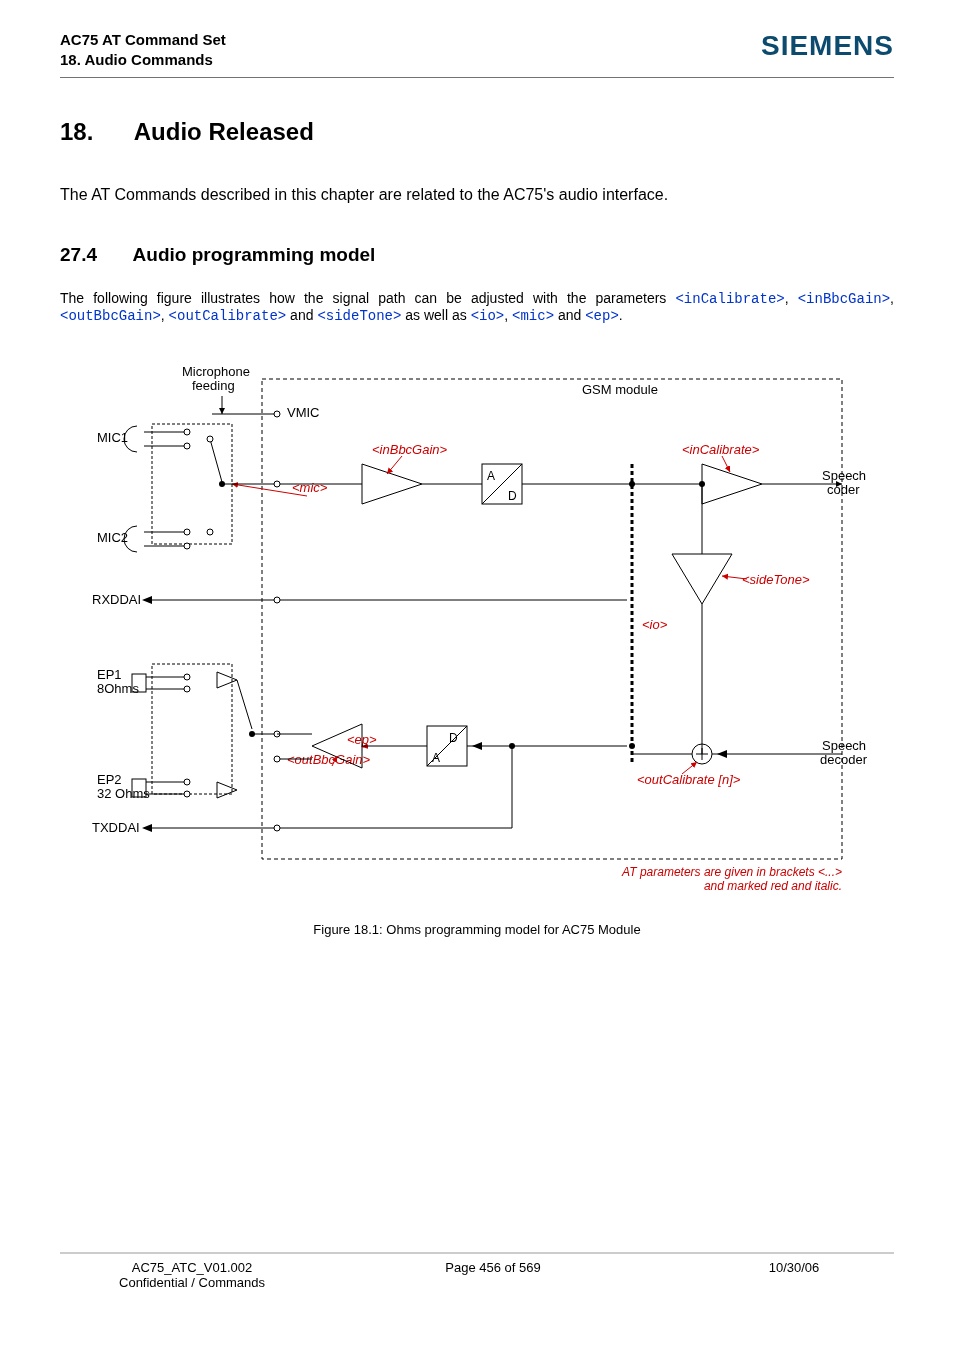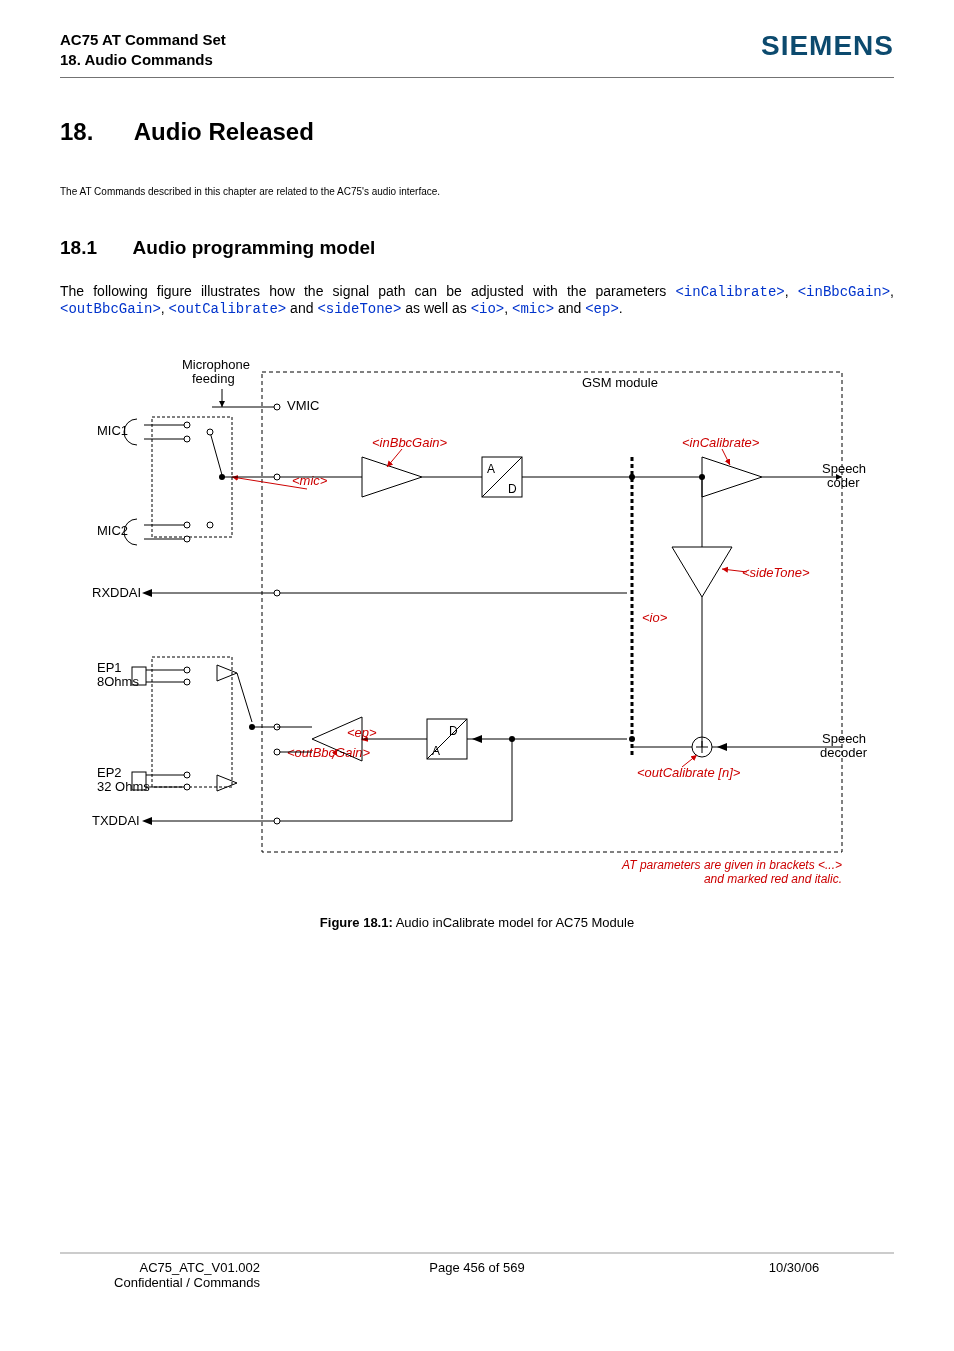--- a/index.html
+++ b/index.html
@@ -36,21 +36,21 @@
     letter-spacing: 1px;
     color: #0c4a6e;
   }
   h1.chapter {
     font-size: 24px;
     font-weight: bold;
     margin: 0 0 40px 0;
   }
   h1.chapter .num { display:inline-block; width: 68px; }
   p.intro {
-    font-size: 10px;
+    font-size: 16px;
     margin: 0 0 40px 0;
   }
   h2.section {
     font-size: 19px;
     font-weight: bold;
     margin: 0 0 24px 0;
   }
   h2.section .num { display:inline-block; width: 68px; }
   p.desc {
     font-size: 14px;
@@ -61,31 +61,31 @@
   .diagram-wrap {
     margin: 0 auto;
     text-align: center;
   }
   svg.diagram { display:block; margin: 0 auto; }
   .figcaption {
     font-size: 13px;
     text-align: center;
     margin-top: 18px;
   }
-  .figcaption .b { font-weight: bold; }
+  .figcaption .b { font-weight: normal; }
   .footer {
     position: absolute;
     left: 60px; right: 60px; bottom: 20px;
     border-top: 2px solid #ccc;
     padding-top: 6px;
     font-size: 13px;
     display: flex;
     justify-content: space-between;
   }
-  .footer .left { text-align: right; }
+  .footer .left { text-align: center; margin-left: 32px; }
   .footer .center { text-align: center; flex: 0 0 auto; }
   .footer .right { text-align: center; }
   .footer .left, .footer .right { min-width: 200px; }
 </style>
 </head>
 <body>
 
 <div class="page">
 
   <div class="header">
@@ -97,21 +97,21 @@
   </div>
 
   <h1 class="chapter">
     <span class="num">18.</span>
     <span>Audio Released</span>
   </h1>
 
   <p class="intro">The AT Commands described in this chapter are related to the AC75's audio interface.</p>
 
   <h2 class="section">
-    <span class="num">18.1</span>
+    <span class="num">27.4</span>
     <span>Audio programming model</span>
   </h2>
 
   <p class="desc">
     <span>The following figure illustrates how the signal path can be adjusted with the parameters </span><span class="tt">&lt;inCalibrate&gt;</span><span>, </span><span class="tt">&lt;inBbcGain&gt;</span><span>, </span><span class="tt">&lt;outBbcGain&gt;</span><span>, </span><span class="tt">&lt;outCalibrate&gt;</span><span> and </span><span class="tt">&lt;sideTone&gt;</span><span> as well as </span><span class="tt">&lt;io&gt;</span><span>, </span><span class="tt">&lt;mic&gt;</span><span> and </span><span class="tt">&lt;ep&gt;</span><span>.</span>
   </p>
 
   <div class="diagram-wrap">
     <svg class="diagram" width="790" height="540" viewBox="0 0 790 540">
       <defs>
@@ -260,21 +260,21 @@
       <line x1="70" y1="464" x2="430" y2="464" stroke="#000"></line>
       <line x1="430" y1="464" x2="430" y2="382" stroke="#000"></line>
       <circle cx="195" cy="464" r="3" fill="#fff" stroke="#000"></circle>
       <polygon points="60,464 70,460 70,468" fill="#000"></polygon>
 
       <text x="760" y="512" font-size="12" fill="#c00" font-style="italic" text-anchor="end">AT parameters are given in brackets &lt;...&gt;</text>
       <text x="760" y="526" font-size="12" fill="#c00" font-style="italic" text-anchor="end">and marked red and italic.</text>
     </svg>
 
     <div class="figcaption">
-      <span class="b">Figure 18.1:</span><span> Audio inCalibrate model for AC75 Module</span>
+      <span class="b">Figure 18.1:</span><span> Ohms programming model for AC75 Module</span>
     </div>
   </div>
 
   <div class="footer">
     <div class="left">
       <div>AC75_ATC_V01.002</div>
       <div>Confidential / Commands</div>
     </div>
     <div class="center">Page 456 of 569</div>
     <div class="right">10/30/06</div>

